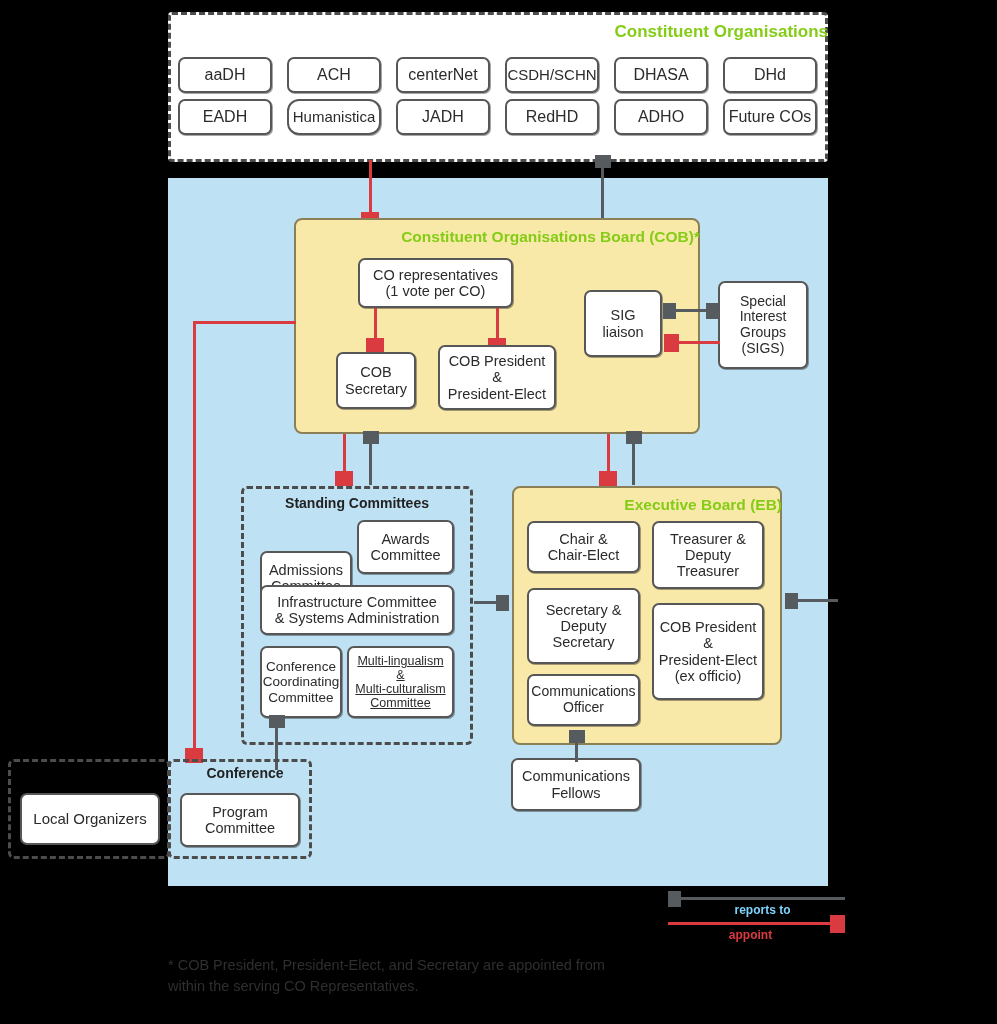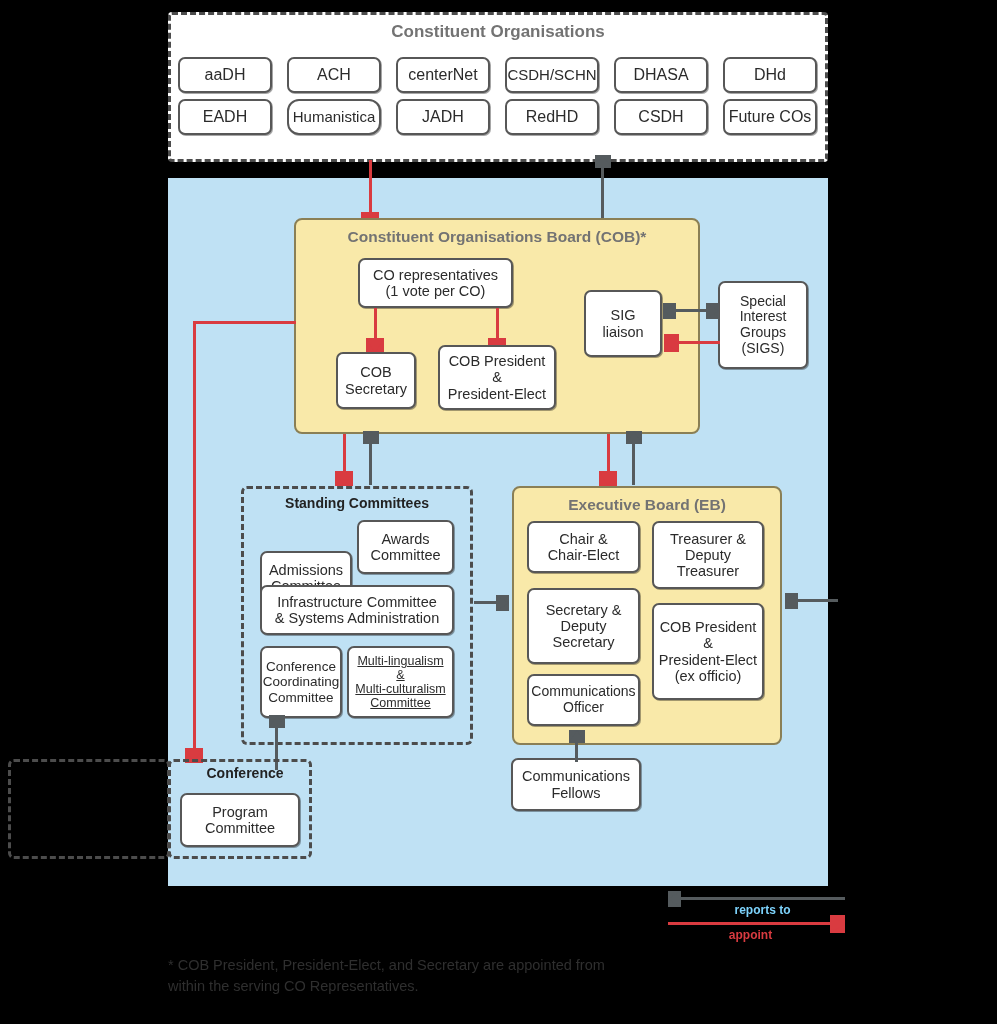--- a/index.html
+++ b/index.html
@@ -33,22 +33,22 @@
   
   .dashed {
     position: absolute;
     border: 3px dashed #4c4c4c;
     border-radius: 6px;
     background: transparent;
   }
   .panel-title {
     position: absolute;
     font-weight: bold;
-    color: #737373;
-    text-align: center;
+    color: #84cc16;
+    text-align: right;
     white-space: nowrap;
   }
   .sub-title {
     position: absolute;
     font-weight: bold;
     color: #222;
     text-align: center;
     white-space: nowrap;
     font-size: 14px;
   }
@@ -109,21 +109,21 @@
   <div class="node" style="left:287px; top:57px; width:94px; height:36px; font-size:16px;">ACH</div>
   <div class="node" style="left:396px; top:57px; width:94px; height:36px; font-size:16px;">centerNet</div>
   <div class="node" style="left:505px; top:57px; width:94px; height:36px; font-size:15px;">CSDH/SCHN</div>
   <div class="node" style="left:614px; top:57px; width:94px; height:36px; font-size:16px;">DHASA</div>
   <div class="node" style="left:723px; top:57px; width:94px; height:36px; font-size:16px;">DHd</div>
 
   <div class="node" style="left:178px; top:99px; width:94px; height:36px; font-size:16px;">EADH</div>
   <div class="node" style="left:287px; top:99px; width:94px; height:36px; font-size:15px;border-radius:12px;">Humanistica</div>
   <div class="node" style="left:396px; top:99px; width:94px; height:36px; font-size:16px;">JADH</div>
   <div class="node" style="left:505px; top:99px; width:94px; height:36px; font-size:16px;">RedHD</div>
-  <div class="node" style="left:614px; top:99px; width:94px; height:36px; font-size:16px;">CSDH</div>
+  <div class="node" style="left:614px; top:99px; width:94px; height:36px; font-size:16px;">ADHO</div>
   <div class="node" style="left:723px; top:99px; width:94px; height:36px; font-size:16px;">Future COs</div>
 
   <div id="adho-panel" style="left:168px; top:178px; width:660px; height:708px;"></div>
 
   <div class="ln v red" style="left:369px; top:160px; height:57px;"></div>
   <div class="arrow down red" style="left:361px; top:212px;"></div>
 
   <div class="ln v gray" style="left:601px; top:165px; height:55px;"></div>
   <div class="arrow up gray" style="left:595px; top:155px;"></div>
 
@@ -220,20 +220,21 @@
 
   <div class="ln h gray" style="left:797px; top:599px; width:41px;"></div>
   <div class="arrow left gray" style="left:785px; top:593px;"></div>
 
   <div class="dashed" style="left:168px; top:759px; width:144px; height:100px;"></div>
   <div class="sub-title" style="left:180px; top:765px; width:130px;">Conference</div>
   <div class="node" style="left:180px; top:793px; width:120px; height:54px; font-size:14.5px;">Program
 Committee</div>
 
   <div class="dashed" style="left:8px; top:759px; width:162px; height:100px;"></div>
+  <div class="node" style="left:20px; top:793px; width:140px; height:52px; font-size:15px;">Local Organizers</div>
 
   <div class="foot" style="left:168px; top:955px; width:520px;">* COB President, President-Elect, and Secretary are appointed from
 within the serving CO Representatives.</div>
 
   <div class="ln h gray" style="left:680px; top:897px; width:165px;"></div>
   <div class="arrow left gray" style="left:668px; top:891px;"></div>
   <div class="legend-label" style="left:680px; top:903px; width:165px; text-align:center; color:#7dd3fc;">reports to</div>
 
   <div class="ln h red" style="left:668px; top:922px; width:165px;"></div>
   <div class="arrow right red" style="left:830px; top:915px;"></div>

